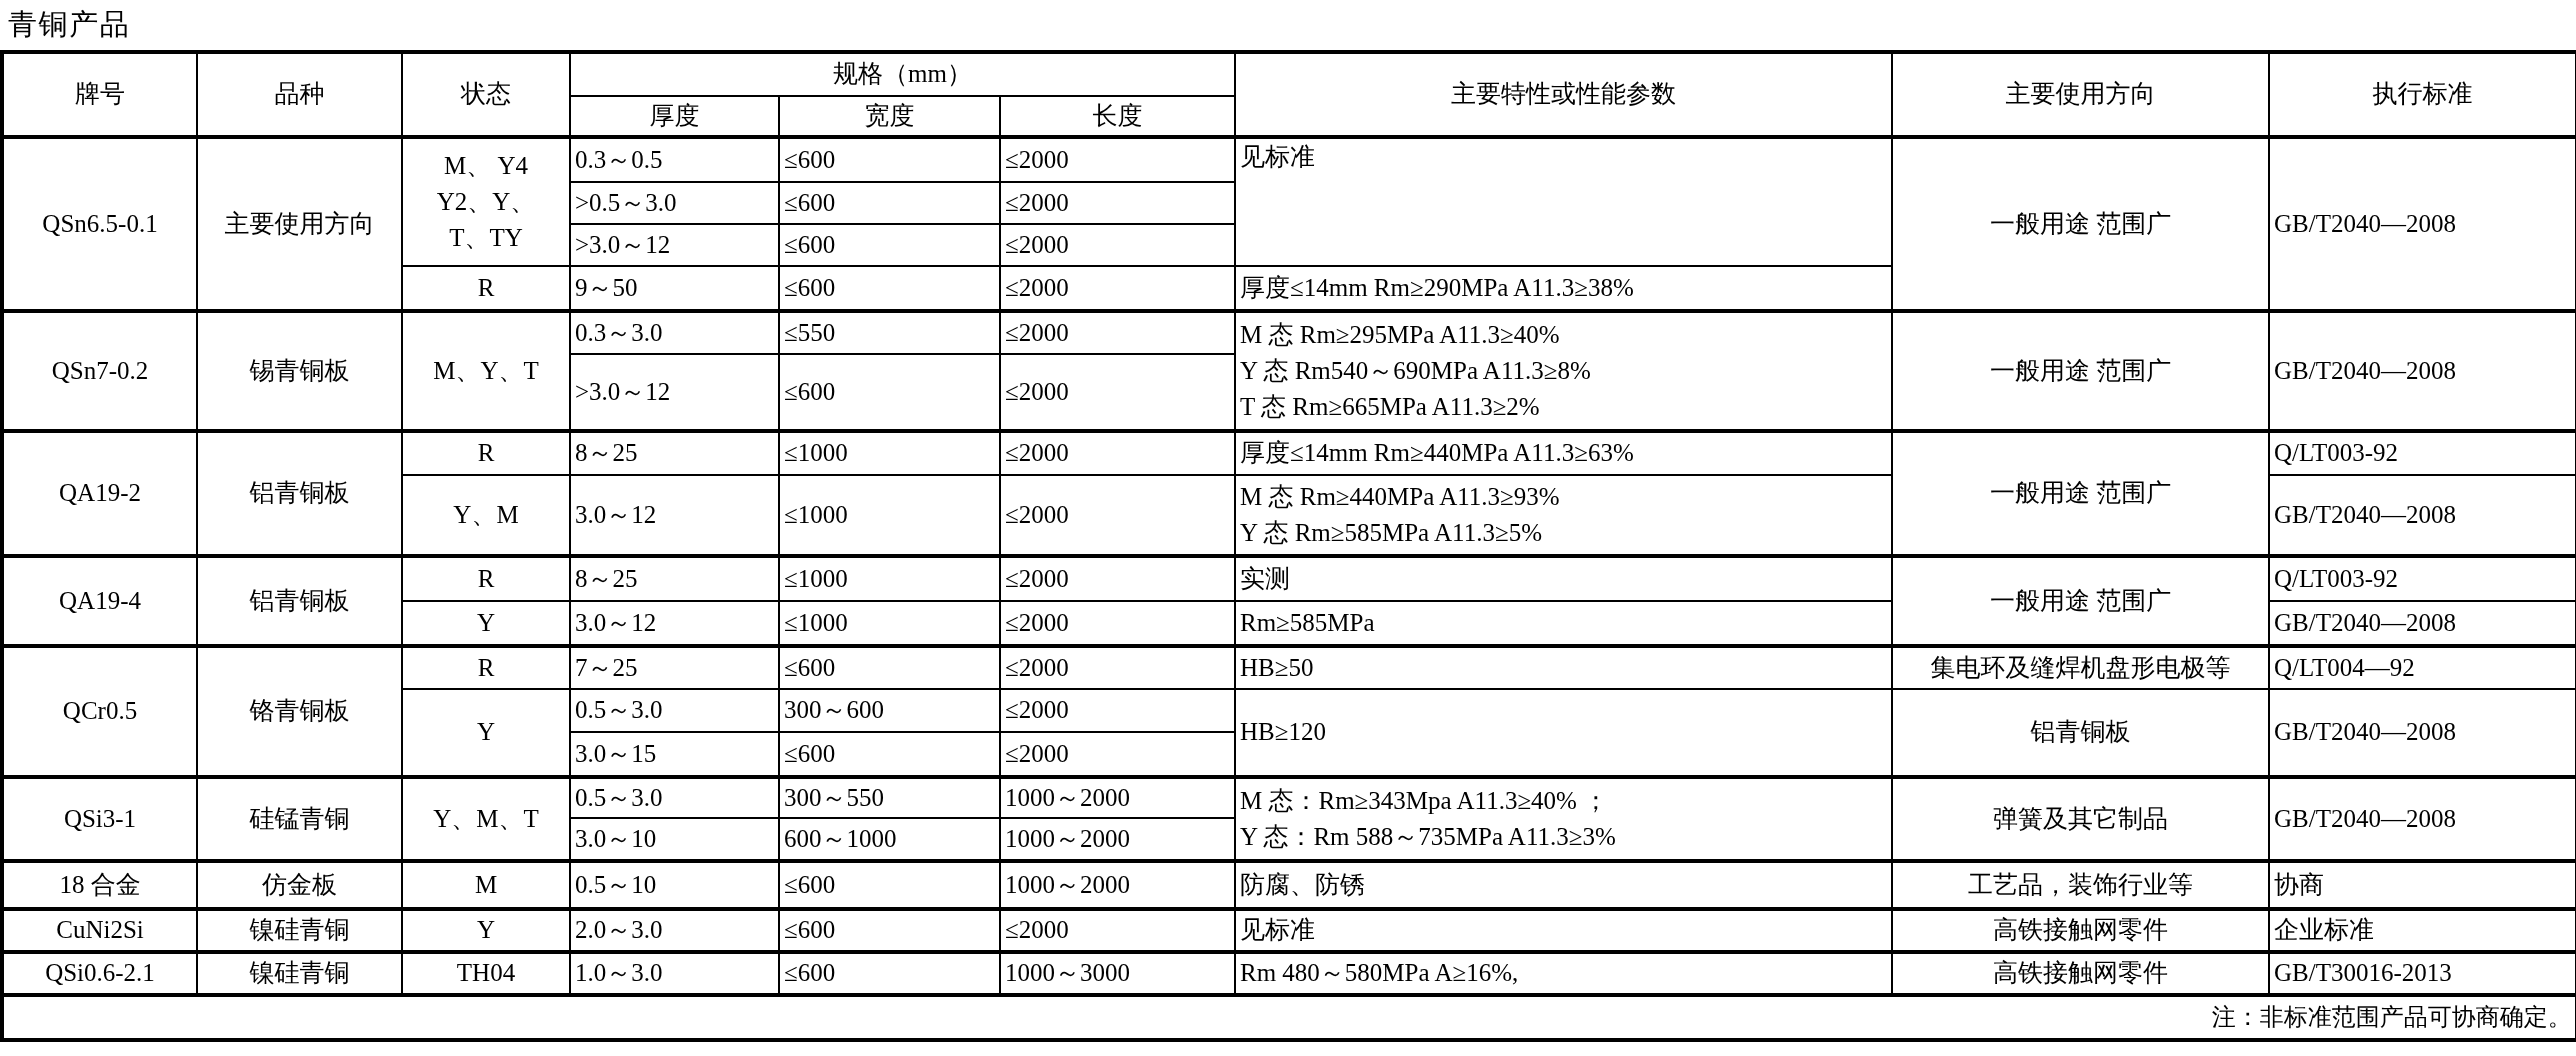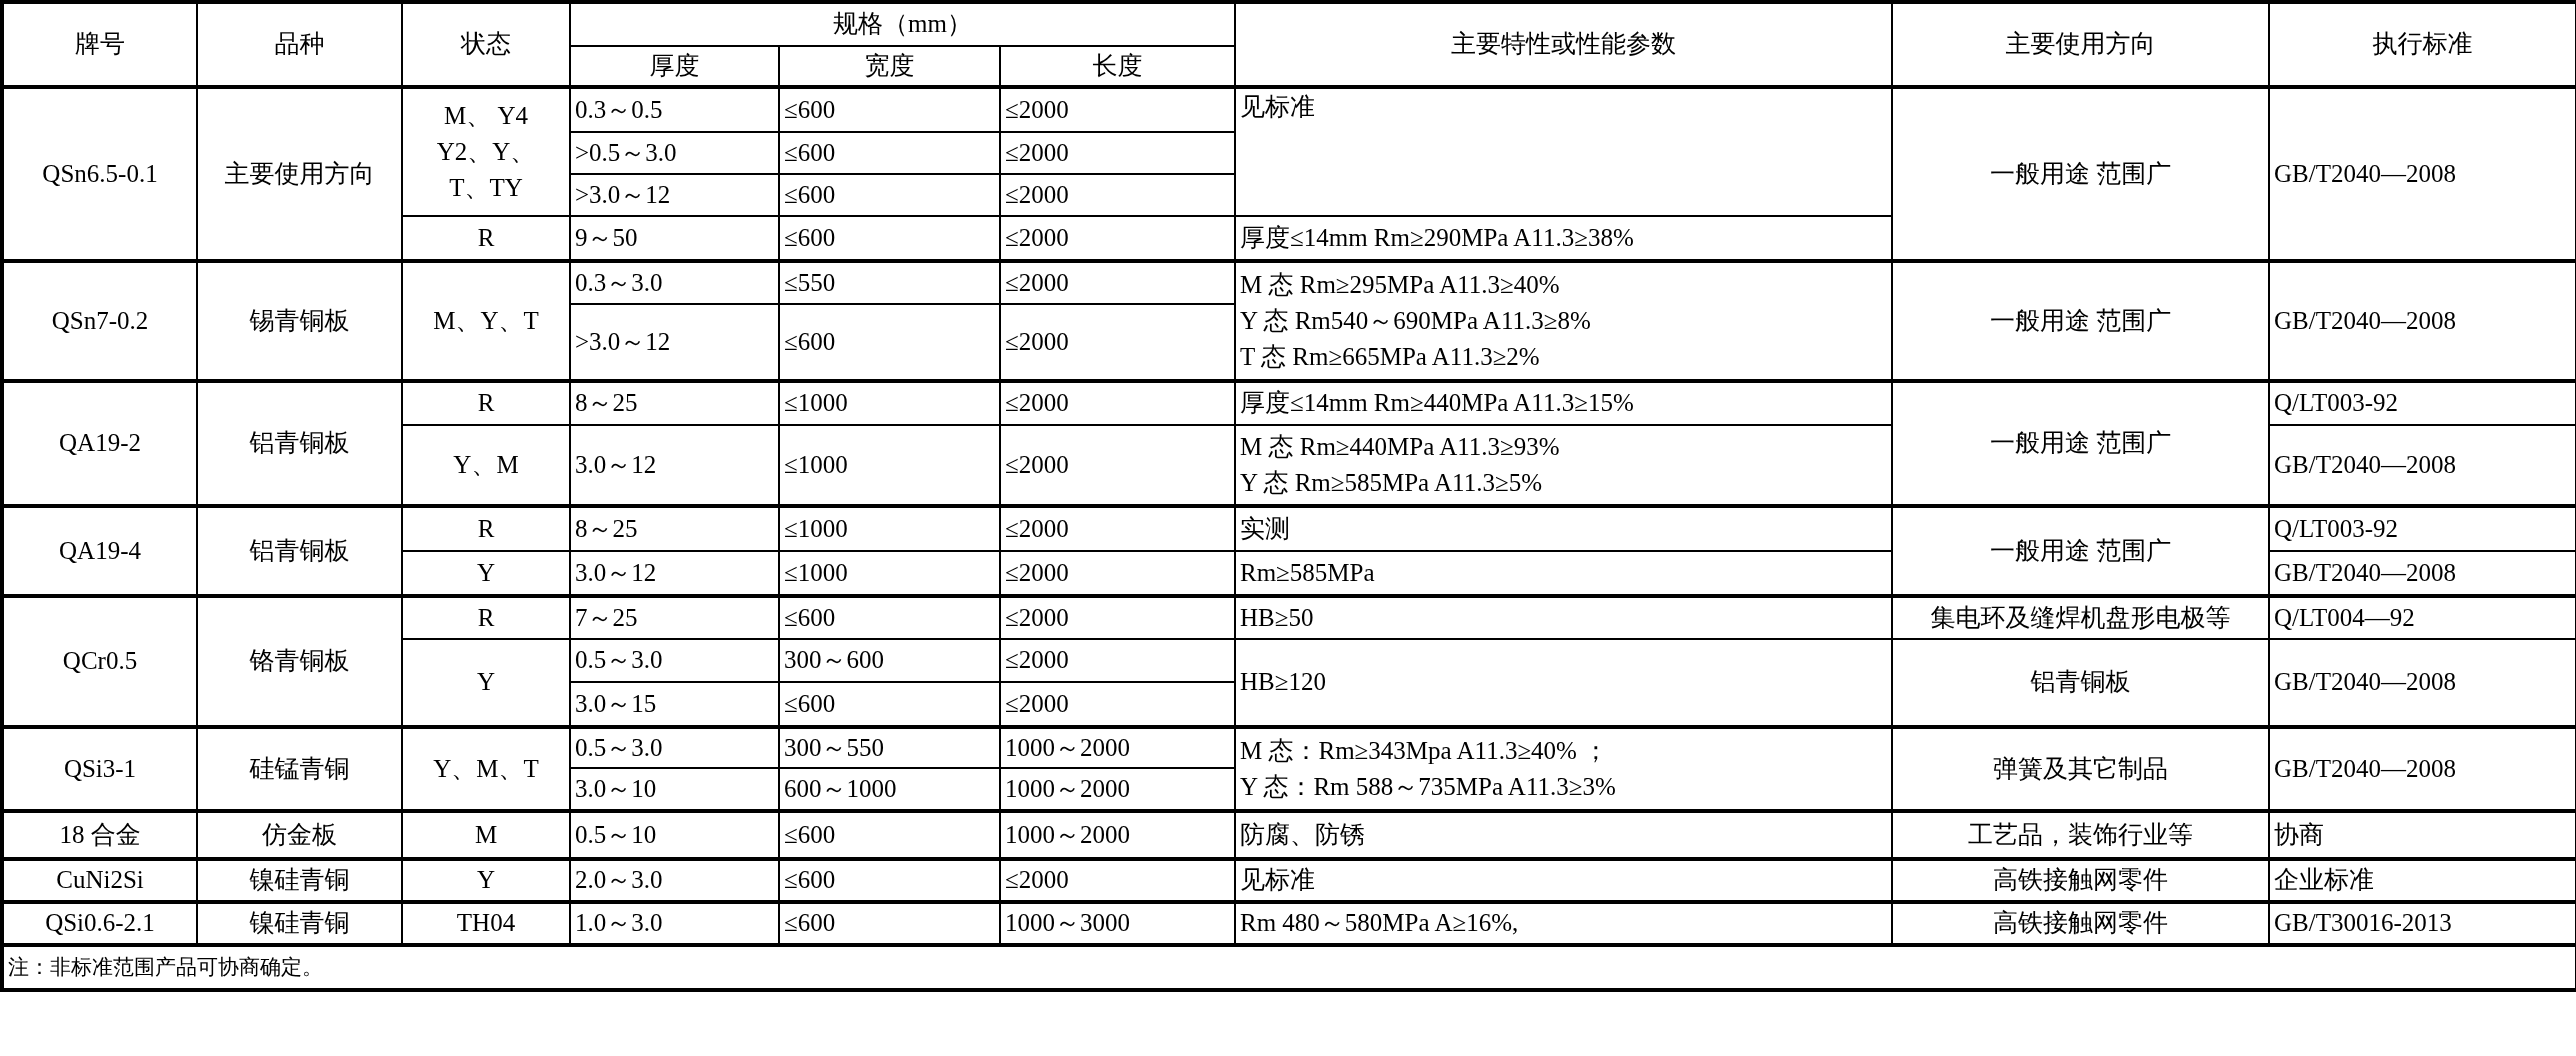--- a/index.html
+++ b/index.html
@@ -23,26 +23,27 @@
     border: 2.4px solid #000;
     font-weight: normal;
     overflow: hidden;
     line-height: 1.45;
   }
   tr.grp > td { border-top: 4.9px solid #000; }
   .c { text-align: center; }
   .l { text-align: left; padding-left: 4px; padding-right: 3.2px; }
   .hd { text-align: center; }
   .mline div { white-space: nowrap; }
-  #note-cell { font-size: 21px; }
+  #note-cell { font-size: 24px; text-align: right; }
 </style>
 </head>
 <body>
 <div id="page">
 
+<div id="title">青铜产品</div>
 
 <table>
   <colgroup>
     <col style="width:195px">
         <col style="width:205px">
         <col style="width:168px">
     <col style="width:209px">
         <col style="width:221px">
         <col style="width:235px">
     <col style="width:657px">
@@ -120,21 +121,21 @@
     <td class="l">≤2000</td>
   </tr>
 
   <tr class="grp" style="height:44px">
     <td class="c" rowspan="2">QA19-2</td>
     <td class="c" rowspan="2">铝青铜板</td>
     <td class="c">R</td>
     <td class="l">8～25</td>
     <td class="l">≤1000</td>
     <td class="l">≤2000</td>
-    <td class="l">厚度≤14mm Rm≥440MPa A11.3≥15%</td>
+    <td class="l">厚度≤14mm Rm≥440MPa A11.3≥63%</td>
     <td class="c" rowspan="2">一般用途  范围广</td>
     <td class="l">Q/LT003-92</td>
   </tr>
   <tr style="height:81px">
     <td class="c">Y、M</td>
     <td class="l">3.0～12</td>
     <td class="l">≤1000</td>
     <td class="l">≤2000</td>
     <td class="l mline">
       <div>M 态 Rm≥440MPa A11.3≥93%</div>

